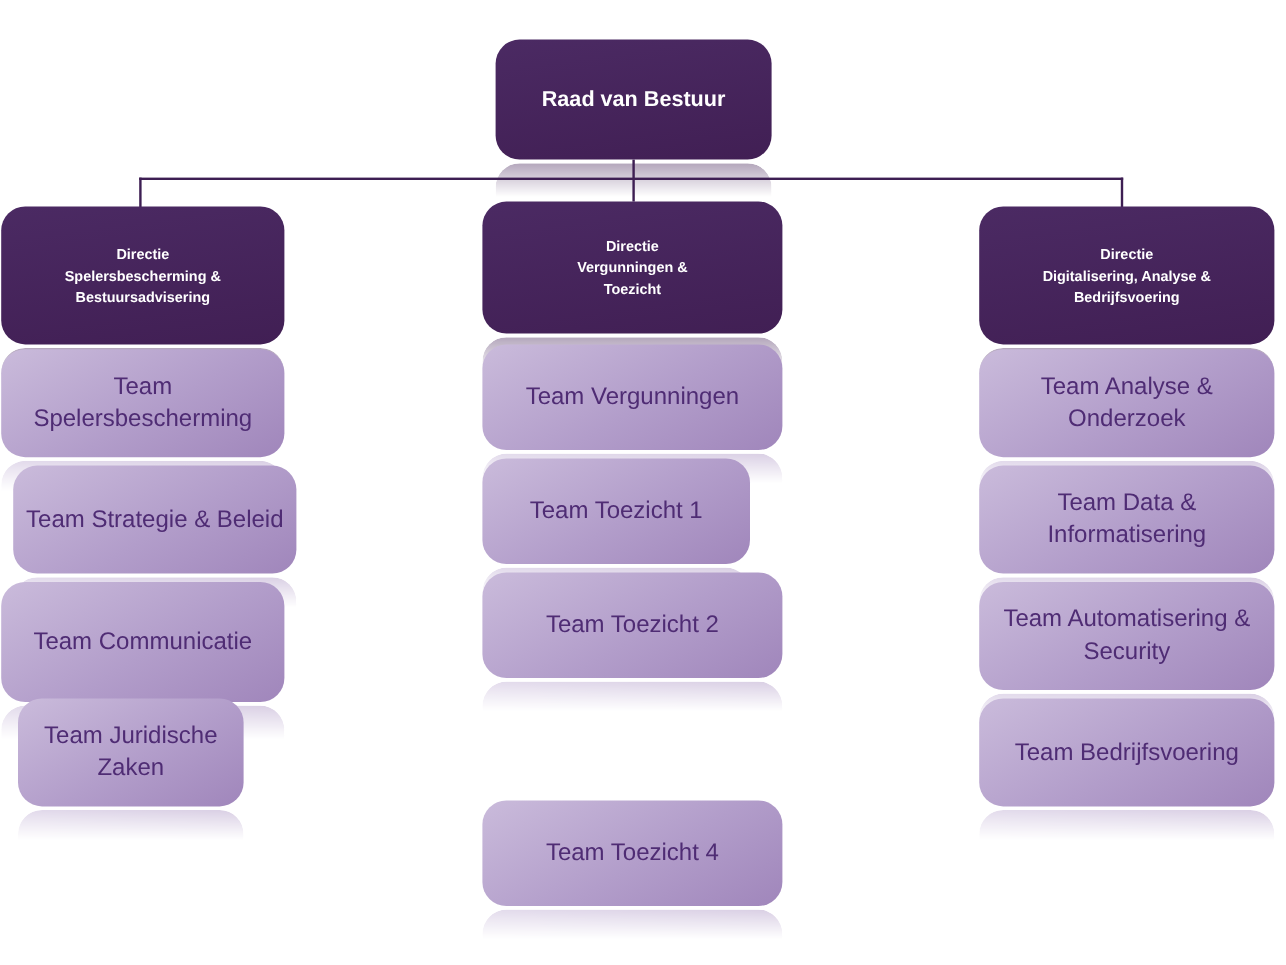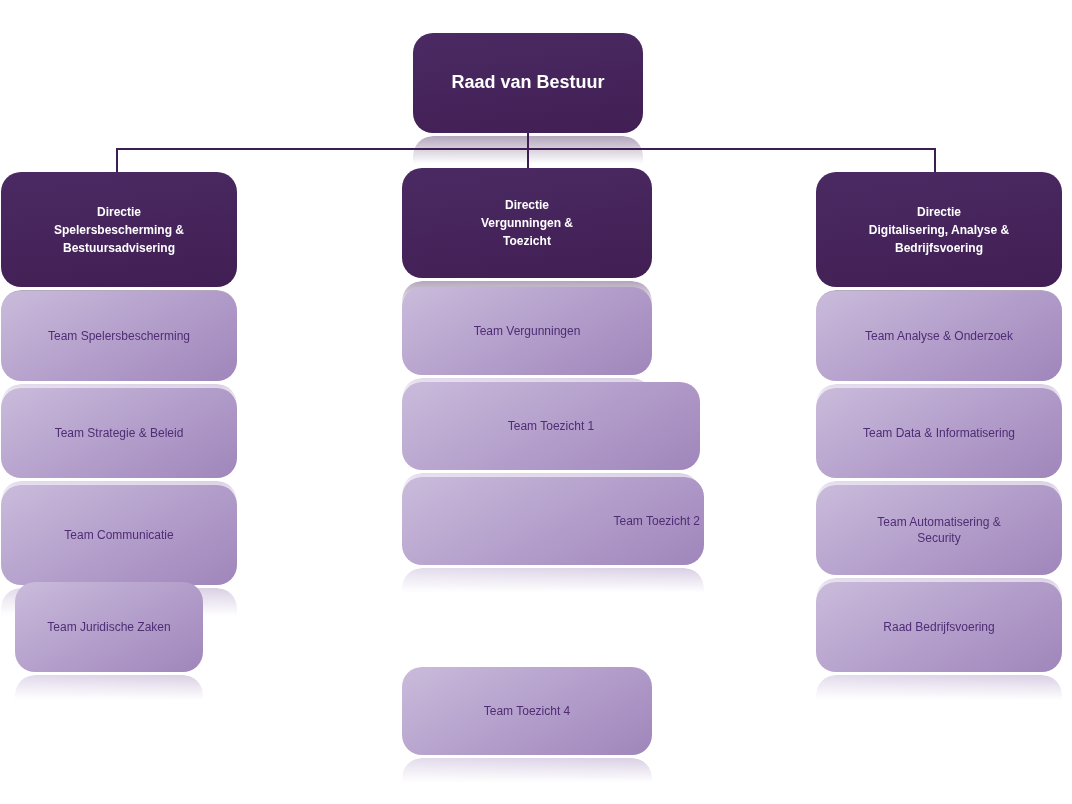--- a/index.html
+++ b/index.html
@@ -63,21 +63,21 @@
     font-size: 18px;
     font-weight: bold;
     line-height: 1.3;
   }
   .director .lbl {
     font-size: 12px;
     font-weight: bold;
     line-height: 1.5;
   }
   .team .lbl {
-    font-size: 12px;
+    font-size: 20px;
     font-weight: 400;
     line-height: 1.35;
   }
 </style>
 </head>
 <body>
 
 <div class="chart">
 
   <div class="conn v" style="left:527px; top:133px; height:35px;"></div>
@@ -90,42 +90,42 @@
   </div>
 
   <div class="box dark director" style="left:1px; top:172px; width:236px; height:115px;">
     <span class="lbl">Directie
 Spelersbescherming &amp;
 Bestuursadvisering</span>
   </div>
   <div class="box team" style="left:1px; top:291px; width:236px; height:90px;">
     <span class="lbl">Team Spelersbescherming</span>
   </div>
-  <div class="box team" style="left:1px; top:388px; width:236px; height:90px;">
+  <div class="box team" style="left:11px; top:388px; width:236px; height:90px;">
     <span class="lbl">Team Strategie &amp; Beleid</span>
   </div>
   <div class="box team" style="left:1px; top:485px; width:236px; height:100px;">
     <span class="lbl">Team Communicatie</span>
   </div>
   <div class="box team" style="left:15px; top:582px; width:188px; height:90px;">
     <span class="lbl">Team Juridische Zaken</span>
   </div>
 
   <div class="box dark director" style="left:402px; top:168px; width:250px; height:110px;">
     <span class="lbl">Directie
 Vergunningen &amp;
 Toezicht</span>
   </div>
   <div class="box team" style="left:402px; top:287px; width:250px; height:88px;">
     <span class="lbl">Team Vergunningen</span>
   </div>
-  <div class="box team" style="left:402px; top:382px; width:298px; height:88px;">
+  <div class="box team" style="left:402px; top:382px; width:223px; height:88px;">
     <span class="lbl">Team Toezicht 1</span>
   </div>
-  <div class="box team" style="left:402px; top:477px; width:302px; height:88px;justify-content:flex-end;">
+  <div class="box team" style="left:402px; top:477px; width:250px; height:88px;">
     <span class="lbl">Team Toezicht 2</span>
   </div>
   <div class="box team" style="left:402px; top:667px; width:250px; height:88px;">
     <span class="lbl">Team Toezicht 4</span>
   </div>
 
   <div class="box dark director" style="left:816px; top:172px; width:246px; height:115px;">
     <span class="lbl">Directie
 Digitalisering, Analyse &amp;
 Bedrijfsvoering</span>
@@ -134,16 +134,16 @@
     <span class="lbl">Team Analyse &amp; Onderzoek</span>
   </div>
   <div class="box team" style="left:816px; top:388px; width:246px; height:90px;">
     <span class="lbl">Team Data &amp; Informatisering</span>
   </div>
   <div class="box team" style="left:816px; top:485px; width:246px; height:90px;">
     <span class="lbl">Team Automatisering &amp;
 Security</span>
   </div>
   <div class="box team" style="left:816px; top:582px; width:246px; height:90px;">
-    <span class="lbl">Raad Bedrijfsvoering</span>
+    <span class="lbl">Team Bedrijfsvoering</span>
   </div>
 
 </div>
 
 </body></html>

